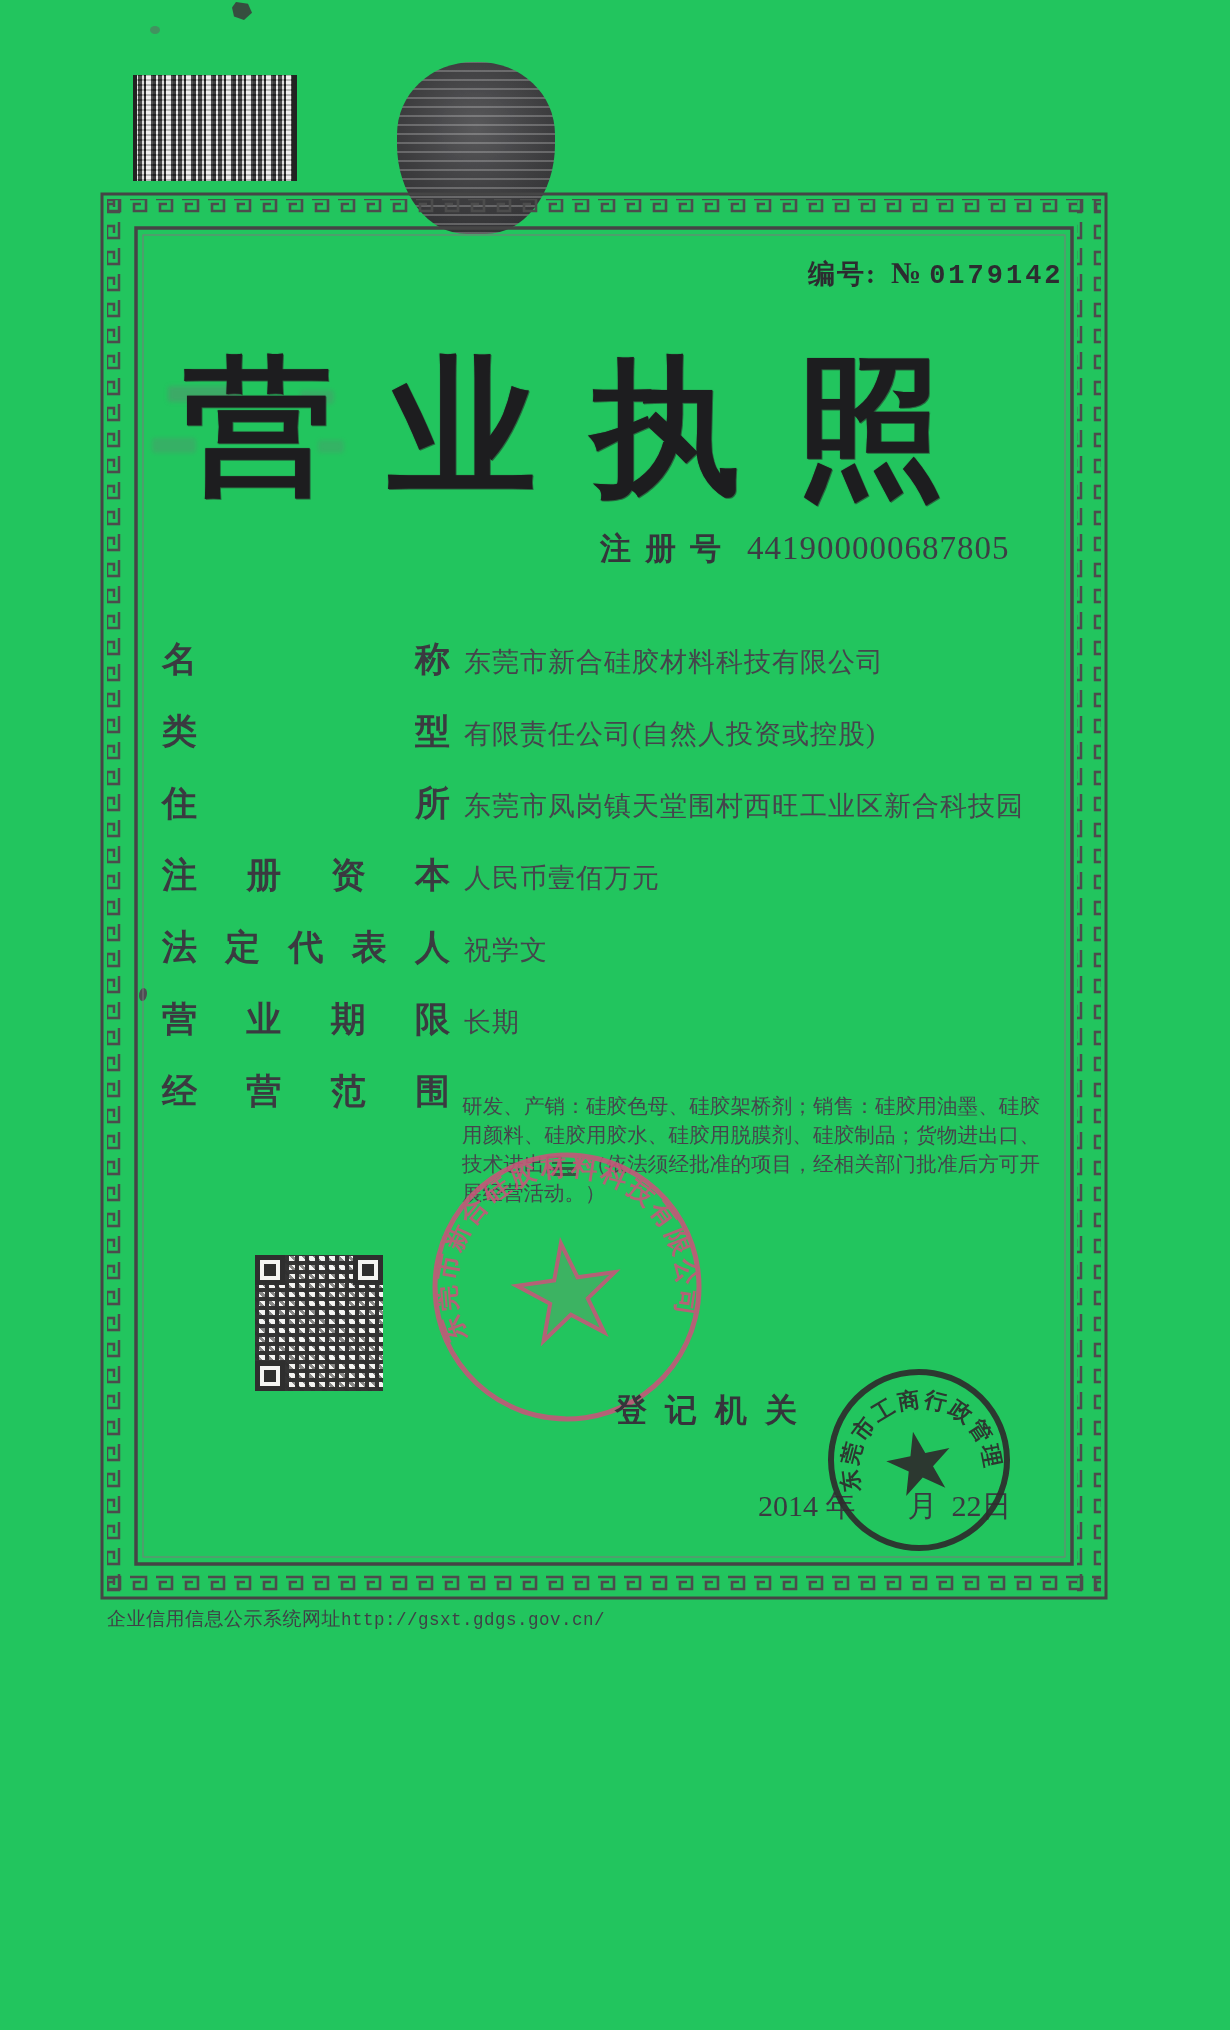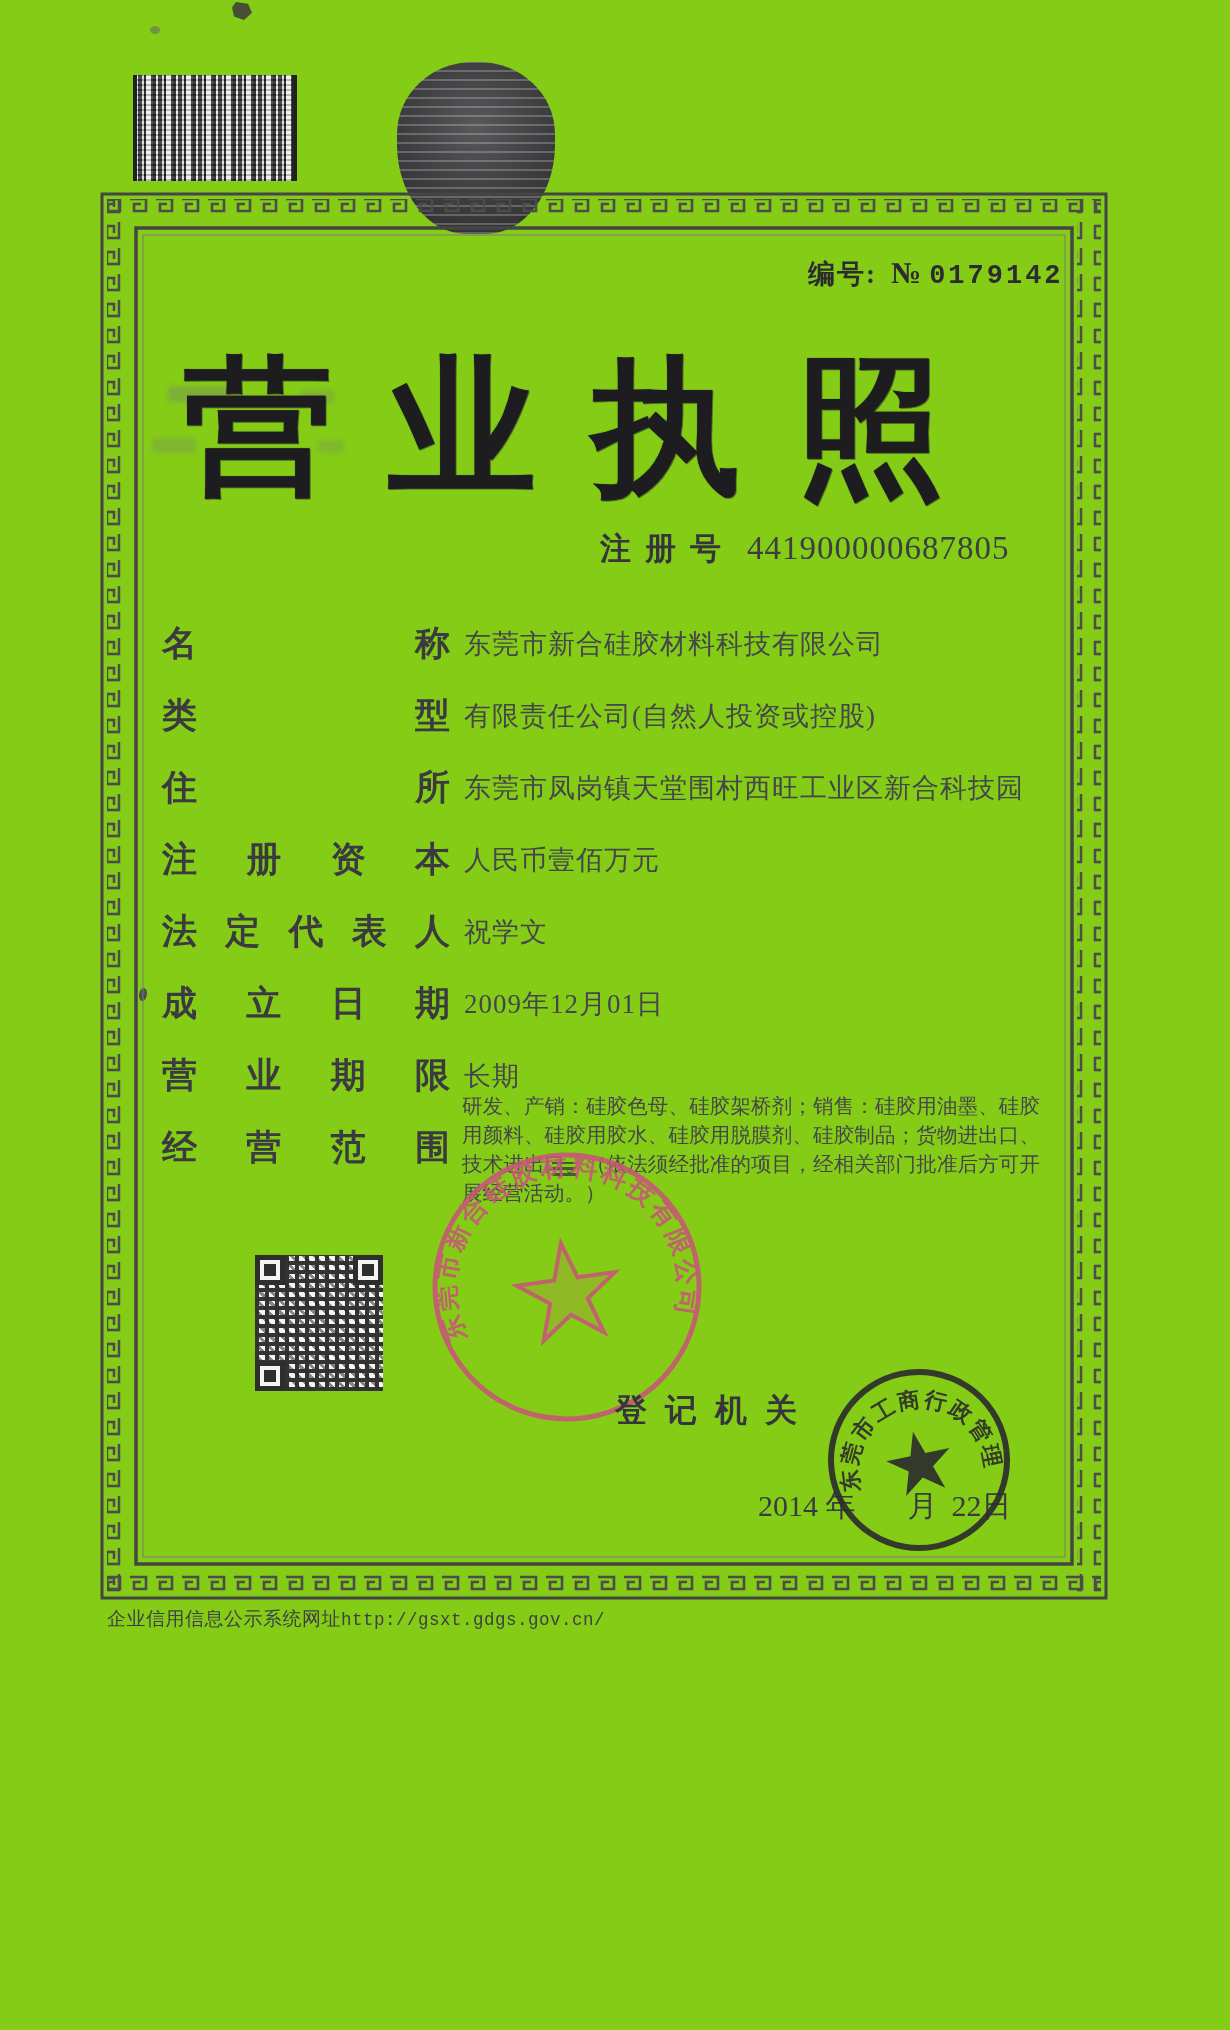--- a/index.html
+++ b/index.html
@@ -1,18 +1,18 @@
 <!DOCTYPE html>
 <html><head>
 <meta charset="utf-8">
 <style>
   html,body { margin:0; padding:0; background:#ffffff; }
   .doc {
     position:relative; width:1230px; height:2030px;
-    background:#84cc16; overflow:hidden;
+    background:#22c55e; overflow:hidden;
     font-family:"Liberation Serif", serif; color:#2f2f33;
   }
   .abs { position:absolute; }
 
   
   .barcode {
     left:133px; top:75px; width:164px; height:106px;
     background:
       repeating-linear-gradient(0deg, rgba(40,40,40,.28) 0 2px, rgba(255,255,255,.15) 2px 5px),
       repeating-linear-gradient(90deg, #1c1c1c 0 3px, #e9e9e7 3px 5px, #2e2e2e 5px 9px,
@@ -48,21 +48,21 @@
     text-shadow: 0 0 1px #333, 1px 1px 0 rgba(40,40,40,.55);
     filter: blur(.3px);
     margin-top: 32px;
   }
 
   .regline { left:600px; top:528px; white-space:nowrap; }
   .regline .reg-label { font-size:31px; font-weight:700; letter-spacing:14px; color:#35353b; }
   .regline .reg-num  { font-size:33px; color:#3d3d44; letter-spacing:1px; padding-left:8px; }
 
   .rows { left:162px; top:608px; width:900px; }
-  .row { display:flex; align-items:center; height:72px; }
+  .row { display:flex; align-items:flex-end; height:72px; }
   .row .lbl {
     width:288px; font-size:35px; font-weight:700; color:#3a3a40;
     text-align:justify; text-align-last:justify; line-height:40px;
     filter: blur(.2px);
   }
   .row .val {
     margin-left:14px; font-size:27px; color:#45454c; letter-spacing:1px; white-space:nowrap;
   }
 
   .scope-text {
@@ -172,24 +172,20 @@
     </div>
     <div class="row">
       <span class="lbl">注册资本</span>
       <span class="val">人民币壹佰万元</span>
     </div>
     <div class="row">
       <span class="lbl">法定代表人</span>
       <span class="val">祝学文</span>
     </div>
     <div class="row">
-      <span class="lbl">成立日期</span>
-      <span class="val">2009年12月01日</span>
-    </div>
-    <div class="row">
       <span class="lbl">营业期限</span>
       <span class="val">长期</span>
     </div>
     <div class="row">
       <span class="lbl">经营范围</span>
     </div>
   </div>
 
   <div class="abs scope-text">研发、产销：硅胶色母、硅胶架桥剂；销售：硅胶用油墨、硅胶用颜料、硅胶用胶水、硅胶用脱膜剂、硅胶制品；货物进出口、技术进出口。（依法须经批准的项目，经相关部门批准后方可开展经营活动。）</div>
 

